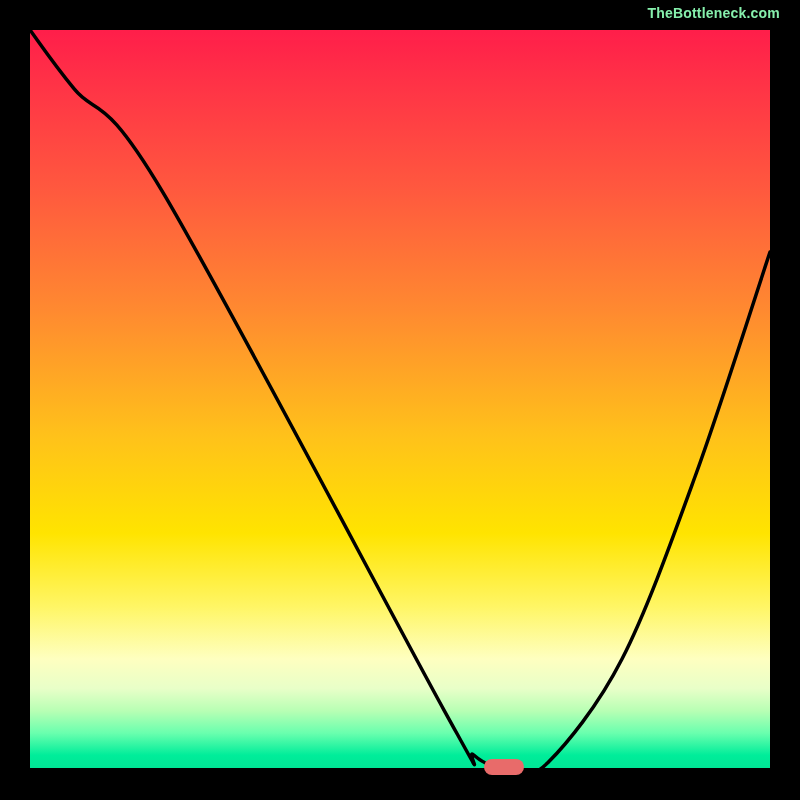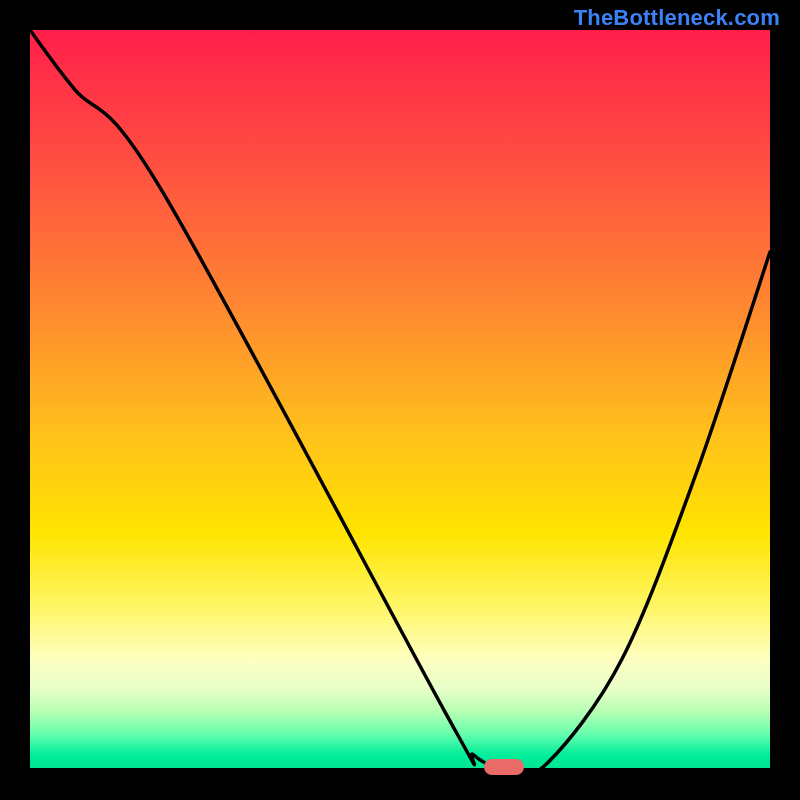--- a/index.html
+++ b/index.html
@@ -16,23 +16,23 @@
     top: 0;
     width: 800px;
     height: 800px;
     background: #000;
   }
   .watermark {
     position: absolute;
     top: 5px;
     right: 20px;
     font-family: Arial, Helvetica, sans-serif;
-    font-size: 22px;
+    font-size: 14px;
     font-weight: bold;
-    color: #3b82f6;
+    color: #86efac;
     letter-spacing: 0.2px;
   }
   .plot {
     position: absolute;
     left: 30px;
     top: 30px;
     width: 740px;
     height: 740px;
   }
   .gradient {

